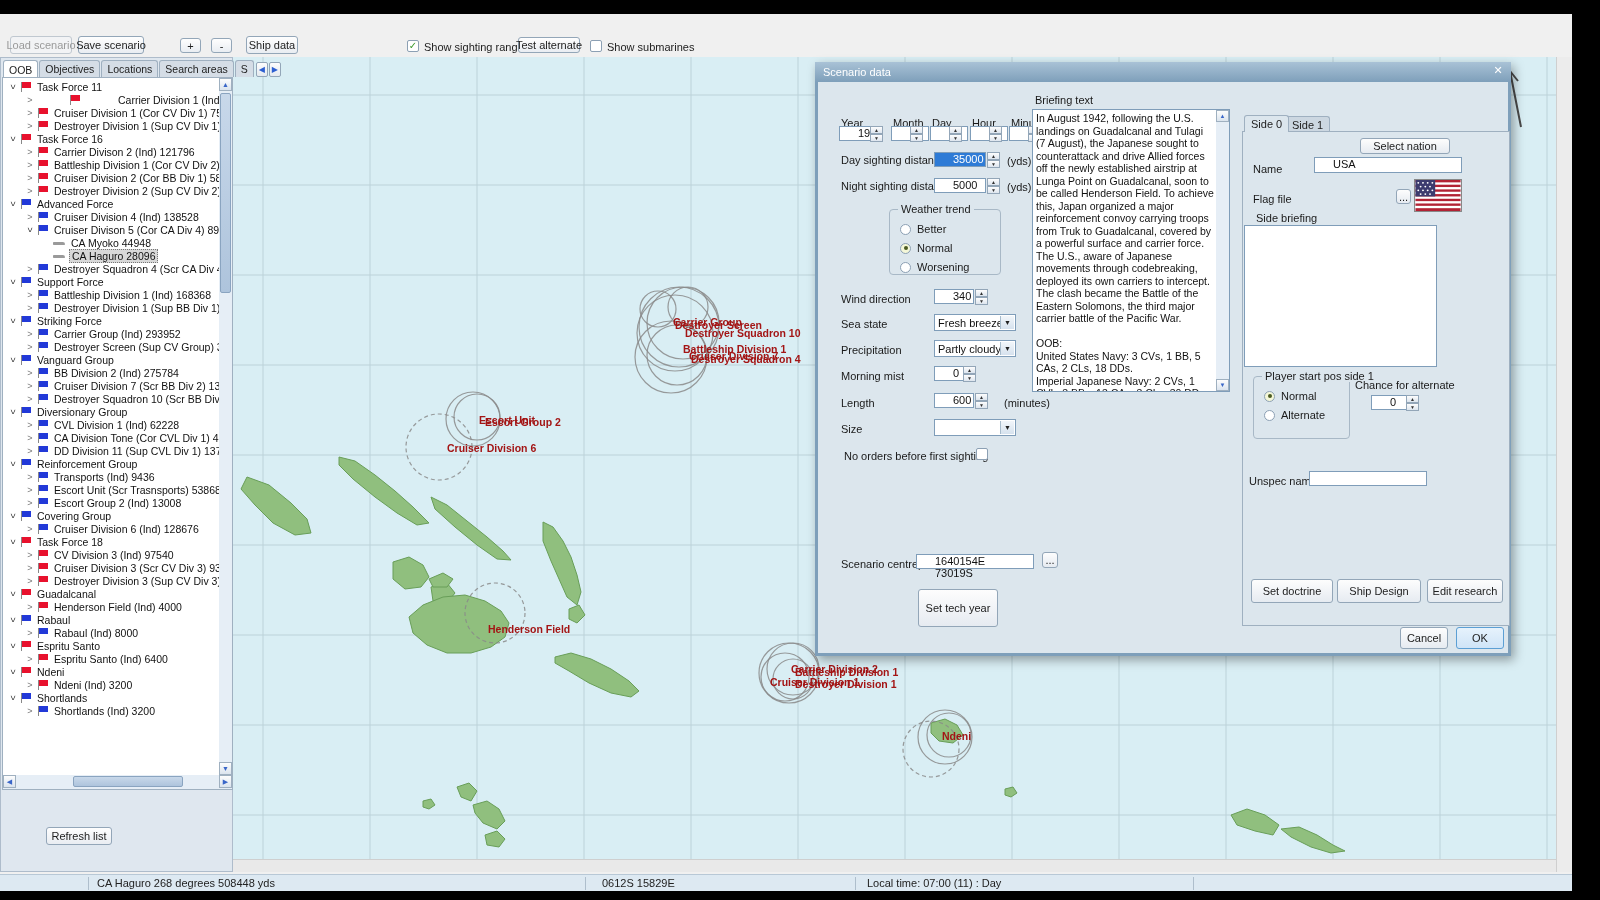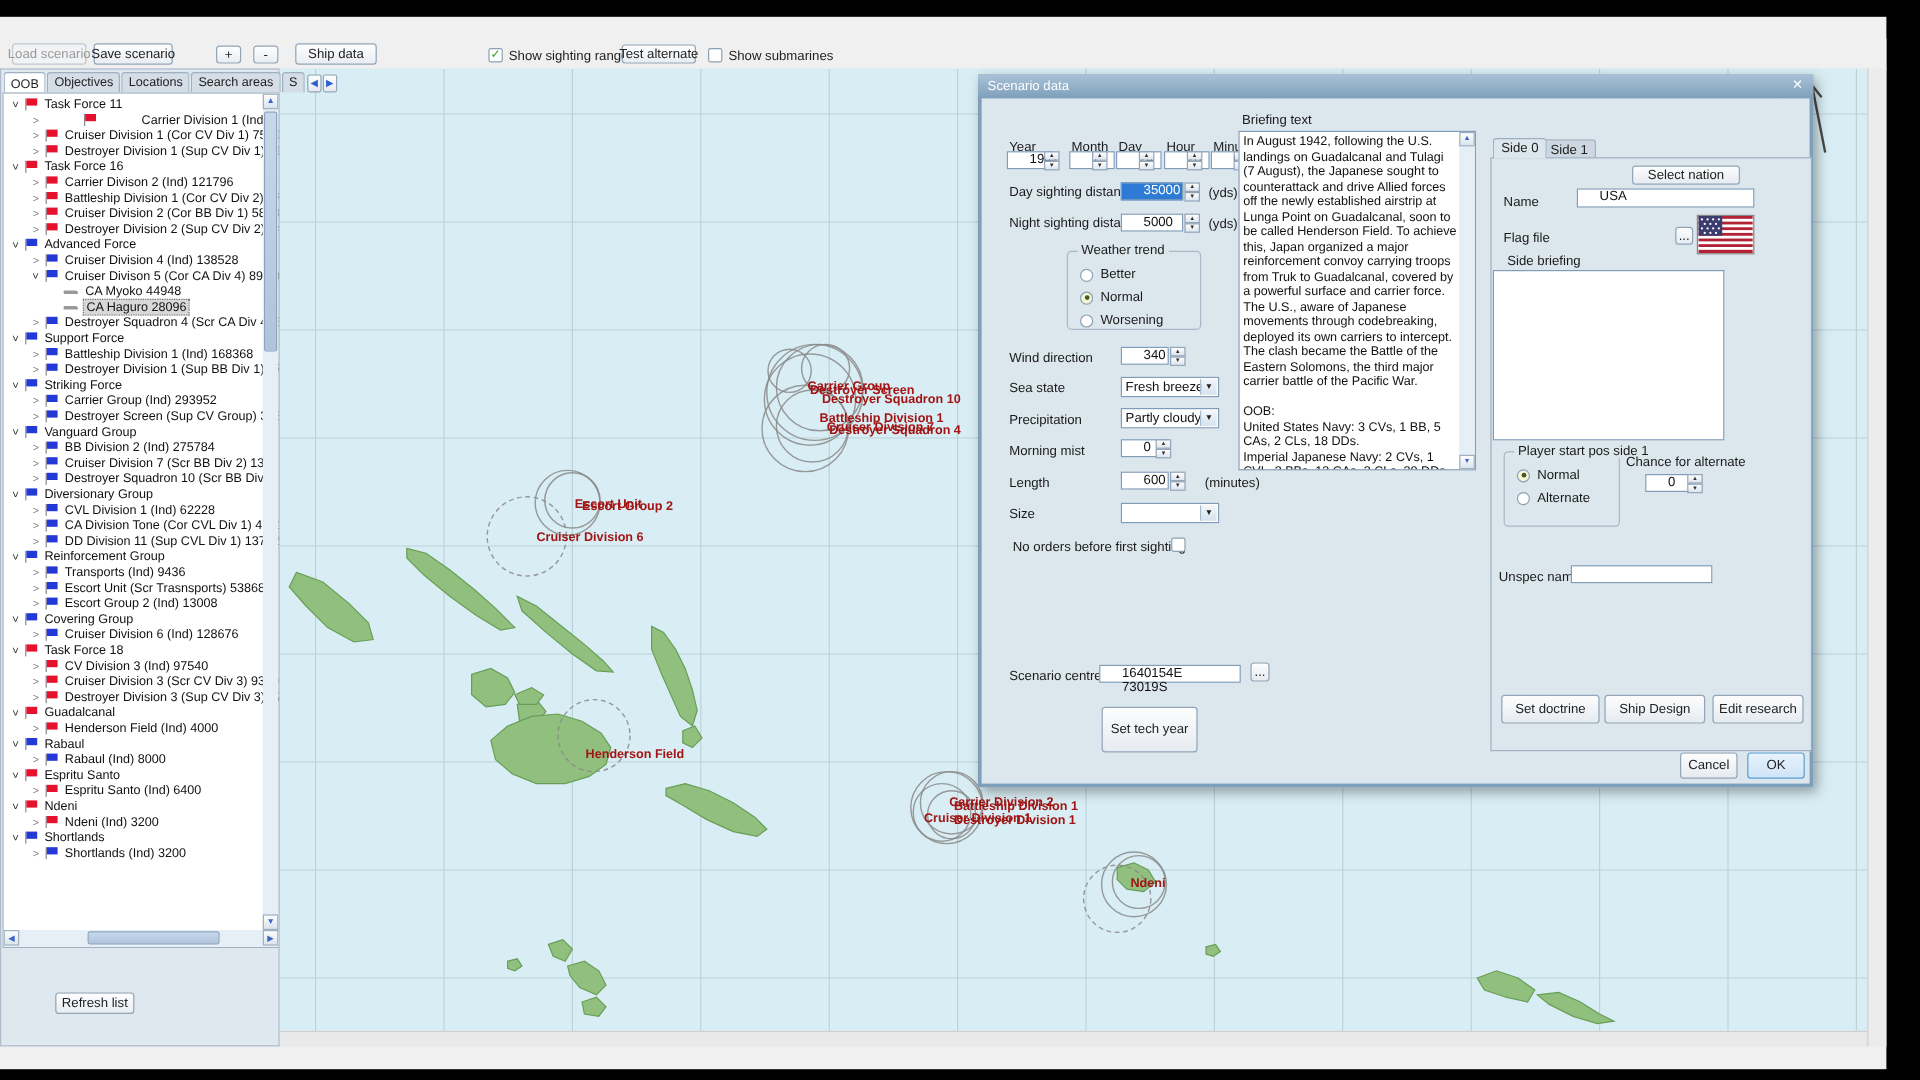--- a/index.html
+++ b/index.html
@@ -95,21 +95,21 @@
 
 <div id="stage">
 <div id="app">
 
 
   <div id="toolbar">
     <div class="btn disabled" style="left:10px;top:4px;width:62px;height:18px;">Load scenario</div>
     <div class="btn" style="left:78px;top:4px;width:66px;height:18px;">Save scenario</div>
     <div class="btn" style="left:180px;top:6px;width:21px;height:15px;">+</div>
     <div class="btn" style="left:211px;top:6px;width:21px;height:15px;">-</div>
-    <div class="btn" style="left:246px;top:4px;width:68px;height:18px;">Ship data</div>
+    <div class="btn" style="left:246px;top:4px;width:52px;height:18px;">Ship data</div>
     <div class="checkbox checked" style="left:407px;top:8px;"></div>
     <div class="chk-label" style="left:424px;top:9px;">Show sighting range</div>
     <div class="btn" style="left:518px;top:5px;width:62px;height:16px;">Test alternate</div>
     <div class="checkbox" style="left:590px;top:8px;"></div>
     <div class="chk-label" style="left:607px;top:9px;">Show submarines</div>
   </div>
 
   <div id="map">
     <svg id="map-svg" width="1323" height="815">
           <line x1="30" y1="0" x2="30" y2="815" stroke="#bcd2d9" stroke-width="1"></line>
@@ -514,20 +514,29 @@
       <div class="sb" style="left:0;bottom:0;width:100%;height:14px;">
         <div class="sb-btn" style="left:0;top:0;">◀</div>
         <div class="sb-btn" style="right:0;top:0;">▶</div>
         <div class="sb-thumb" style="left:70px;top:1px;width:110px;height:11px;"></div>
       </div>
     </div>
     <div class="btn" id="refresh-btn">Refresh list</div>
     <div id="version">v 1.6</div>
   </div>
 
+  <div id="statusbar">
+    <div class="status-sep" style="left:88px;"></div>
+    <div class="status-sep" style="left:585px;"></div>
+    <div class="status-sep" style="left:855px;"></div>
+    <div class="status-sep" style="left:1193px;"></div>
+    <span>
+      
+    <div class="status-text" style="left: 97px;">CA Haguro 268 degrees 508448 yds</div><div class="status-text" style="left: 602px;">0612S 15829E</div><div class="status-text" style="left: 867px;">Local time: 07:00 (11) : Day</div></span>
+  </div>
 
   <div id="dialog">
     <div id="dialog-title">
       <span>Scenario data</span>
       <div id="dialog-close">✕</div>
     </div>
 
     <div class="dlabel" style="left:23px;top:52px;">Year</div>
     <div class="dlabel" style="left:75px;top:52px;">Month</div>
     <div class="dlabel" style="left:114px;top:52px;">Day</div>

